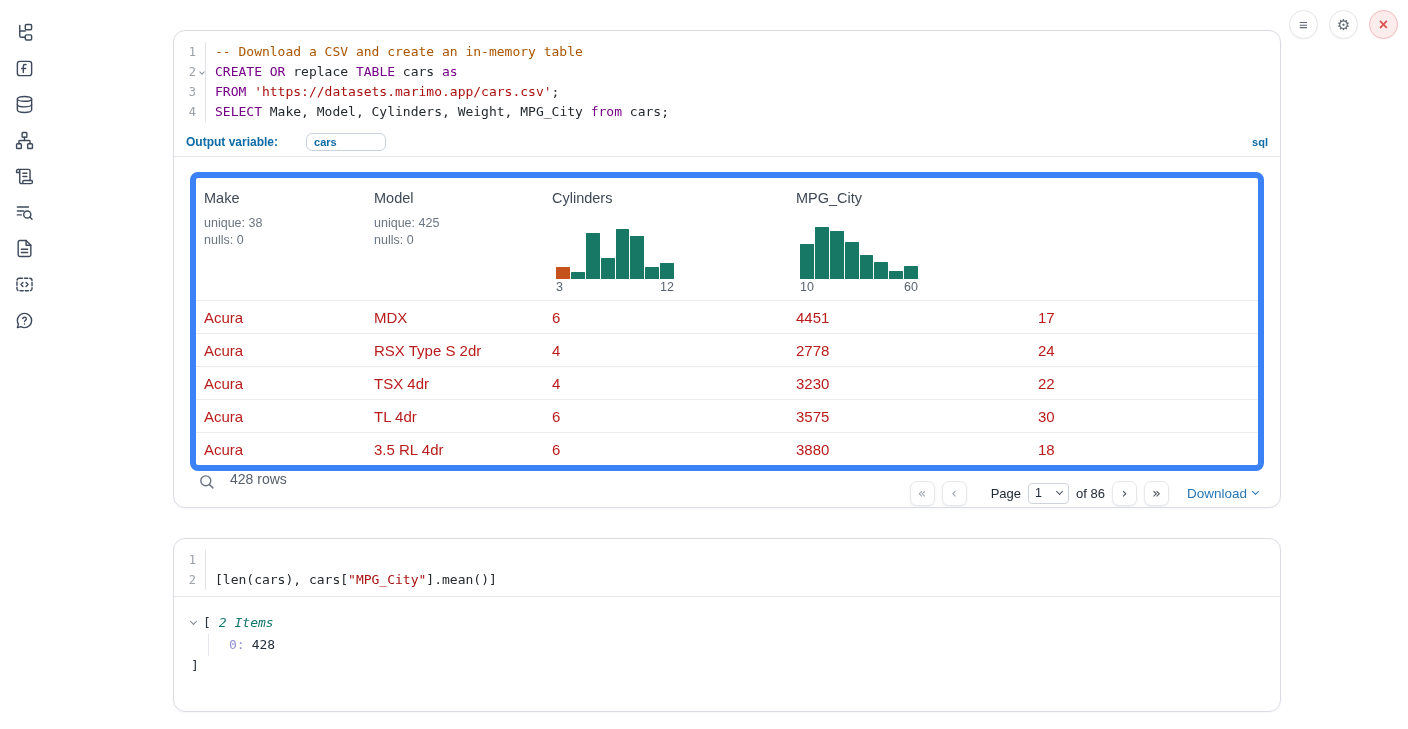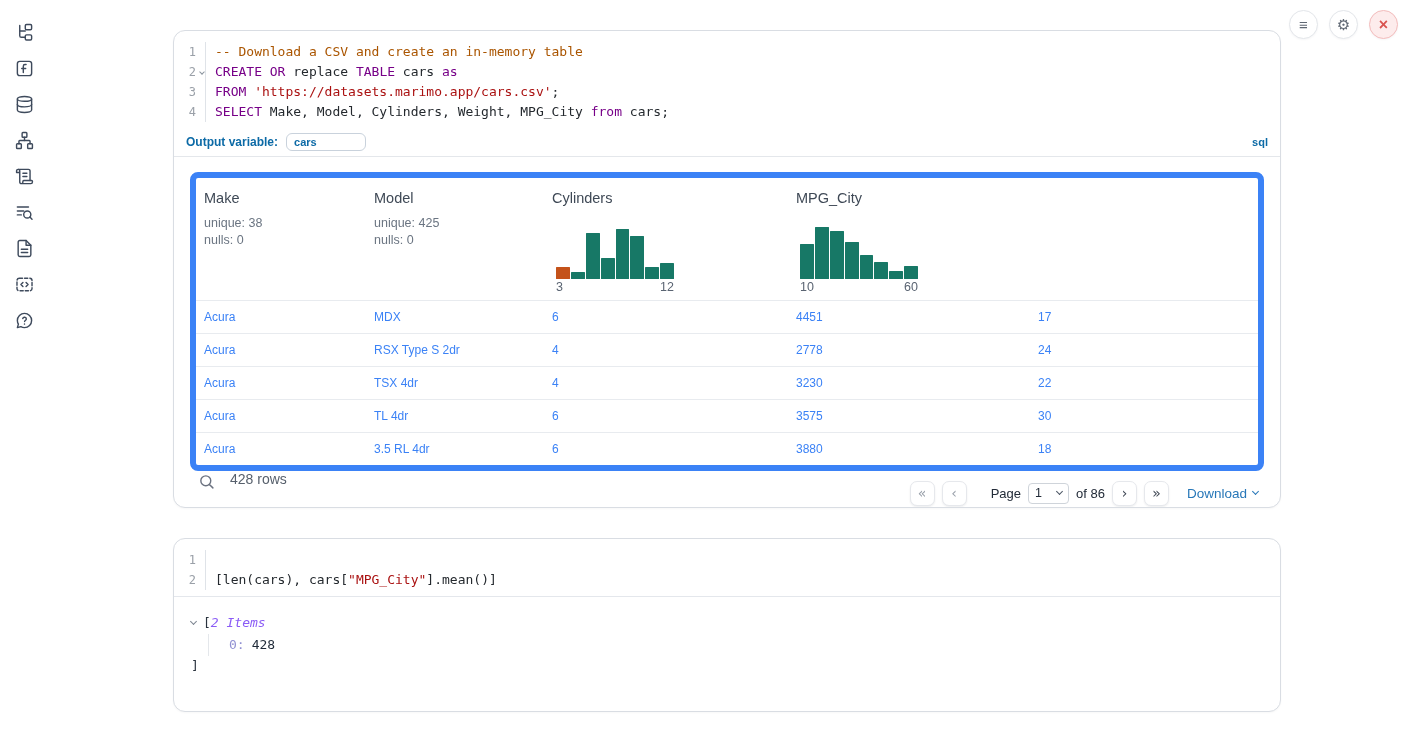--- a/index.html
+++ b/index.html
@@ -29,38 +29,38 @@
 
   .code-block { padding:11px 0 6px; cursor:text; }
   .code-line { display:flex; height:20px; line-height:20px; font-family:"DejaVu Sans Mono", monospace; font-size:13px; }
   .gutter { flex:0 0 32px; width:32px; text-align:right; padding-right:9px; color:#9aa0a8; font-size:12px;
             border-right:1px solid #dfe3e8; position:relative; }
   .fold-chev { position:absolute; right:1px; top:8px; width:4px; height:4px;
                border-right:1.4px solid #8b949e; border-bottom:1.4px solid #8b949e; transform:rotate(45deg); }
   .code-text { padding-left:9px; white-space:pre; }
   .tok-c { color:#aa5500; } .tok-k { color:#770088; } .tok-s { color:#aa1111; } .tok-p { color:#24292e; }
 
-  .outvar-row { height:29px; display:flex; align-items:center; padding:0 12px; border-bottom:1px solid #e4e7eb; }
+  .outvar-row { height:29px; display:flex; align-items:center; padding:0 12px; border-bottom:1px solid #e4e7eb;gap:20px; }
   .outvar-label { font-size:12px; font-weight:bold; color:#0c6aa6; }
   .outvar-input { margin-left:8px; width:80px; height:18px; border:1px solid #c9d2dc; border-radius:6px;
                   font:bold 11px "Liberation Sans", sans-serif; color:#0c6aa6; padding:0 7px; outline:none; }
   .lang-badge { margin-left:auto; font-size:11px; font-weight:bold; color:#0c6aa6; }
 
   
   .cell1-output { padding:15px 16px 0; }
   .table-card { border:6px solid #3b82f6; border-radius:8px; overflow:hidden; }
   .grid-cols { display:grid; grid-template-columns:170px 178px 244px 242px 240px; }
   .th { height:122px; padding:12px 8px 6px; display:flex; flex-direction:column; }
   .th-name { font-size:14.5px; color:#3f4956; }
   .th-stats { margin-top:9px; font-size:12.5px; color:#6b7582; line-height:17px; }
   .hist-wrap { margin-top:auto; padding-left:4px; }
   .hist-bars { display:flex; align-items:flex-end; gap:1px; width:118px; height:52px; }
   .hist-bar { flex:1; border-radius:0.5px; }
   .hist-axis { width:118px; display:flex; justify-content:space-between; font-size:12.5px; color:#5a6472; margin-top:1px; }
-  .trow { border-top:1px solid #e8ebef; height:33px; align-items:center; font-size:12px; color:#3b82f6; }
+  .trow { border-top:1px solid #e8ebef; height:33px; align-items:center; font-size:15px; color:#b91c1c; }
   .td { padding:0 8px; white-space:nowrap; overflow:hidden; }
 
   
   .table-footer { display:flex; height:44px; padding:0 6px; }
   .search-btn { background:none; border:none; color:#6b7280; display:flex; cursor:pointer; padding:2px; }
   .rows-label { margin-left:13px; font-size:14px; color:#57606c; }
   .pager { margin-left:auto; display:flex; align-items:center; gap:7px; }
   .pg-btn { width:25px; height:25px; border:1px solid #e6e8ec; border-radius:7px; background:#fff;
             display:flex; align-items:center; justify-content:center; font-size:14px; cursor:pointer;
             box-shadow:0 1px 2px rgba(16,24,40,.08); color:#3f4754; font-family:"DejaVu Sans", sans-serif; }
@@ -75,21 +75,21 @@
   .download-btn { margin-left:11px; background:none; border:none; color:#2777b8; font-size:13.5px;
                   display:flex; align-items:center; gap:6px; cursor:pointer; font-family:"Liberation Sans", sans-serif; }
   .download-btn .chev { border-color:#2777b8; }
 
   
   .cell2 .code-block { border-bottom:1px solid #e4e7ec; }
   .tree { padding:15px 17px 10px; font-family:"DejaVu Sans Mono", monospace; font-size:13px; color:#2a333e; }
   .tree-head { display:flex; align-items:center; height:20px; cursor:pointer; }
   .tree-chev { width:5px; height:5px; border-right:1.5px solid #7d8590; border-bottom:1.5px solid #7d8590;
                transform:rotate(45deg); margin:-2px 7px 0 0; }
-  .tree-items-label { color:#8b5cf6; font-style:italic; margin-left:0; }
+  .tree-items-label { color:#0f766e; font-style:italic; margin-left:8px; }
   .tree-entries { margin:2px 0 0 17px; border-left:1px solid #e4e7eb; padding-left:20px; }
   .tree-entry { height:22px; line-height:22px; }
   .tree-key { color:#9090d2; }
   .tree-val { color:#1f2a38; margin-left:7px; }
   .tree-close { height:20px; line-height:20px; }
 </style>
 </head>
 <body>
 
 <nav class="sidebar" id="sidebar">

